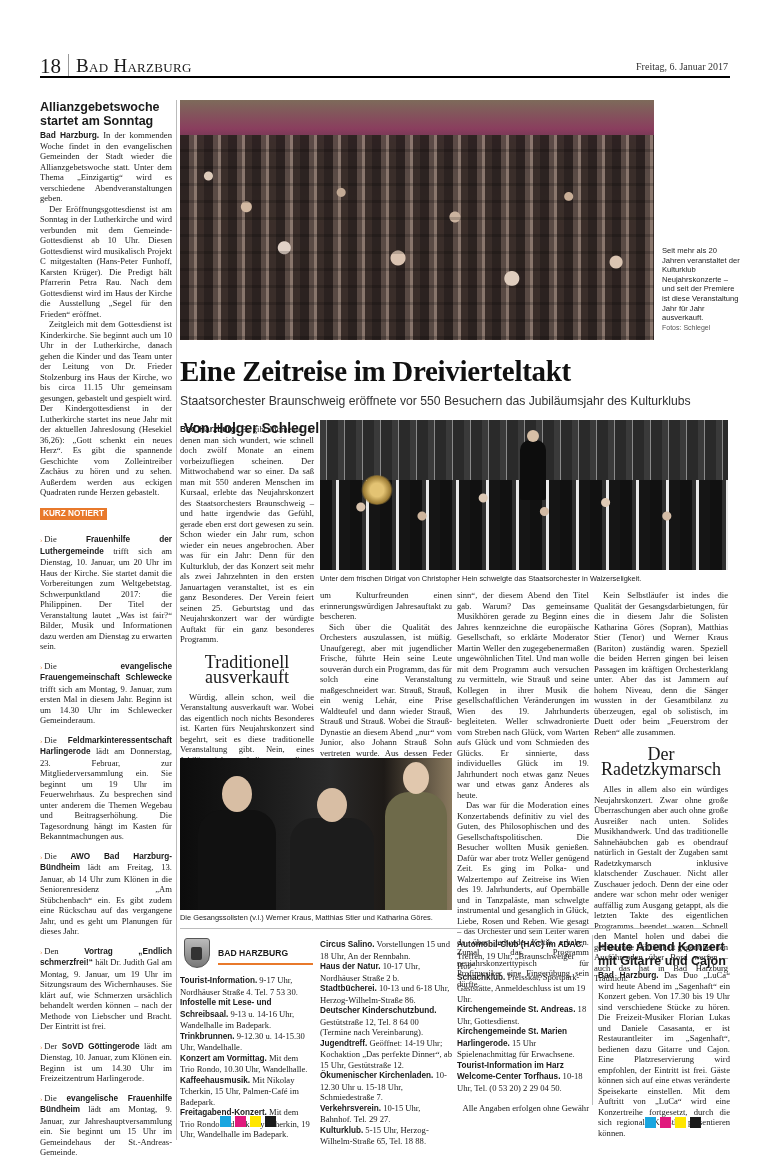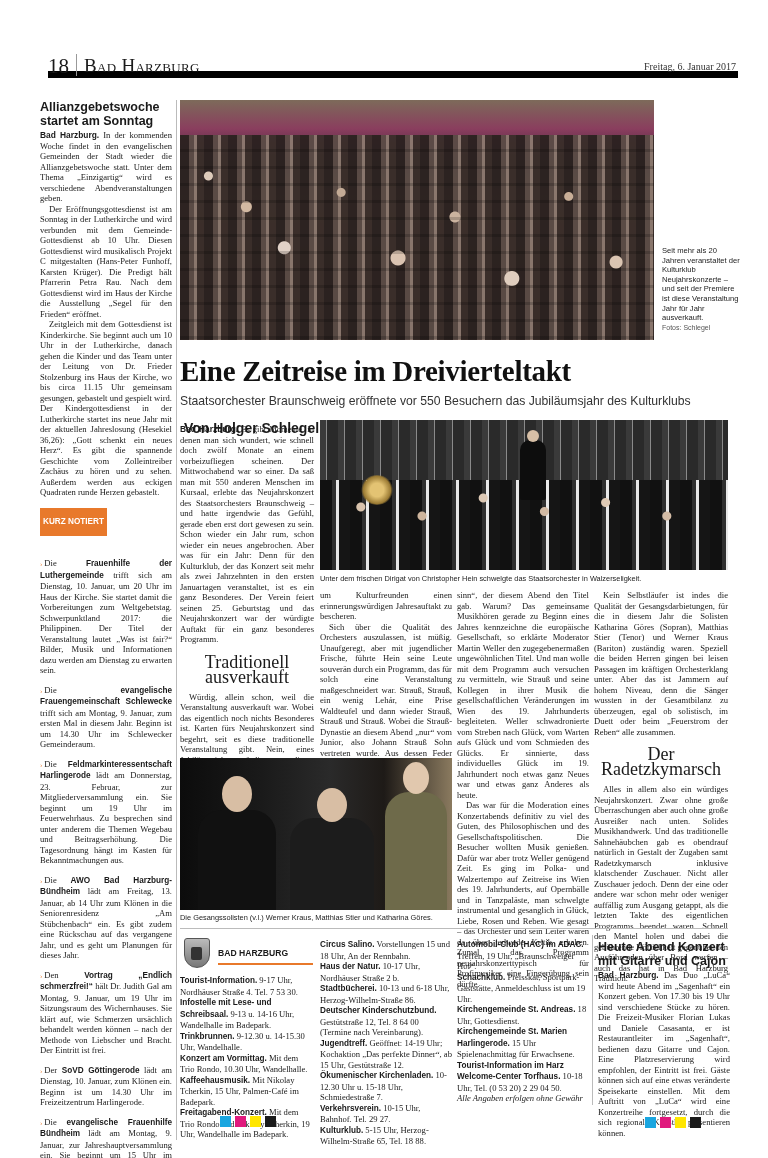--- a/index.html
+++ b/index.html
@@ -1,33 +1,33 @@
 <!DOCTYPE html>
 <html><head>
 <meta charset="utf-8">
 <style>
   *{box-sizing:border-box;margin:0;padding:0}
   html,body{width:768px;height:1158px;background:#fff;overflow:hidden}
   body{position:relative;font-family:"DejaVu Serif",serif;color:#1a1a1a}
-  #header{position:absolute;left:48px;top:52px;width:690px;height:26px;border-bottom:7px solid #000000}
+  #header{position:absolute;left:40px;top:52px;width:690px;height:26px;border-bottom:2px solid #000000}
   #page-num{position:absolute;left:0;top:2px;font-family:"Liberation Serif",serif;font-size:21px}
   #header-sep{position:absolute;left:28px;top:2px;width:1px;height:22px;background:#999}
   #section{position:absolute;left:36px;top:3px;font-family:"Liberation Serif",serif;font-size:19px;font-variant:small-caps;letter-spacing:0.3px}
   #date{position:absolute;right:2px;top:9px;font-family:"Liberation Serif",serif;font-size:10px;color:#333}
 
   .col{position:absolute;font-family:"Liberation Serif",serif;font-size:8.6px;line-height:10.5px;text-align:justify;hyphens:auto}
   .col p{text-indent:0}
   .col p.ind{text-indent:9px}
   .kicker{font-family:"Liberation Sans",sans-serif;font-weight:bold;font-size:8.4px}
   .boldsans{font-family:"Liberation Sans",sans-serif;font-weight:bold;font-size:8.2px}
   h2.brief{font-family:"Liberation Sans",sans-serif;font-weight:bold;font-size:12.5px;line-height:14px;margin-bottom:2px;text-align:left}
   .vline{position:absolute;width:1px;background:#bbb}
 
   #left{left:40px;top:100px;width:132px}
-  #kurz{display:inline-block;background:#e8792b;color:#fff;font-family:"Liberation Sans",sans-serif;font-weight:bold;font-size:8.2px;padding:9px 3px;margin:10px 0 22px}
+  #kurz{display:inline-block;background:#e8792b;color:#fff;font-family:"Liberation Sans",sans-serif;font-weight:bold;font-size:8.2px;padding:1px 3px;margin:10px 0 14px}
   .notiz{margin-bottom:9px}
   .notiz .tri{color:#e8792b;font-size:7px;margin-right:2px}
 
   #photo1{position:absolute;left:180px;top:100px;width:474px;height:240px;overflow:hidden;
     background:linear-gradient(180deg,#7d6a5a 0%,#8a3e5e 12%,#6a3250 18%,#3a3030 26%,#5a4a42 40%,#4a3a34 60%,#3e302b 80%,#2e2420 100%)}
   .audience{position:absolute;left:0;right:0;bottom:0;height:205px;
     background:
     radial-gradient(circle at 6% 20%,#e6d3c2 0 4px,transparent 5px),
     radial-gradient(circle at 14% 35%,#d9c0a8 0 5px,transparent 6px),
     radial-gradient(circle at 22% 55%,#eadbd0 0 6px,transparent 7px),
@@ -78,21 +78,21 @@
   #caption3{position:absolute;left:180px;top:913px;font-family:"Liberation Sans",sans-serif;font-size:7.4px;color:#222}
 
   #infobox-head{position:absolute;left:184px;top:938px;width:124px;height:30px}
   #crest{position:absolute;left:0;top:0;width:26px;height:30px;border:1.5px solid #555;border-radius:3px 3px 13px 13px;background:linear-gradient(180deg,#bbb,#777)}
   #crest:after{content:"";position:absolute;left:6px;top:8px;width:11px;height:13px;background:#333;border-radius:2px}
   #info-title{position:absolute;left:34px;top:10px;font-family:"Liberation Sans",sans-serif;font-weight:bold;font-size:8.6px}
   #info-rule{position:absolute;left:34px;top:25px;width:95px;height:1.5px;background:#e8792b}
   #info1{left:180px;top:975px;width:130px;text-align:left}
   #info2{left:320px;top:939px;width:132px;text-align:left}
   #info3{left:457px;top:939px;width:132px;text-align:left}
-  .disc{font-style:italic;text-align:left;margin-top:0}
+  .disc{text-align:right;margin-top:10px}
 
   #right-brief{left:598px;top:940px;width:132px}
 
   .reg{position:absolute;display:flex;gap:4px}
   .reg span{width:11px;height:11px;display:block}
 </style>
 </head>
 <body>
 
 <div id="header">

